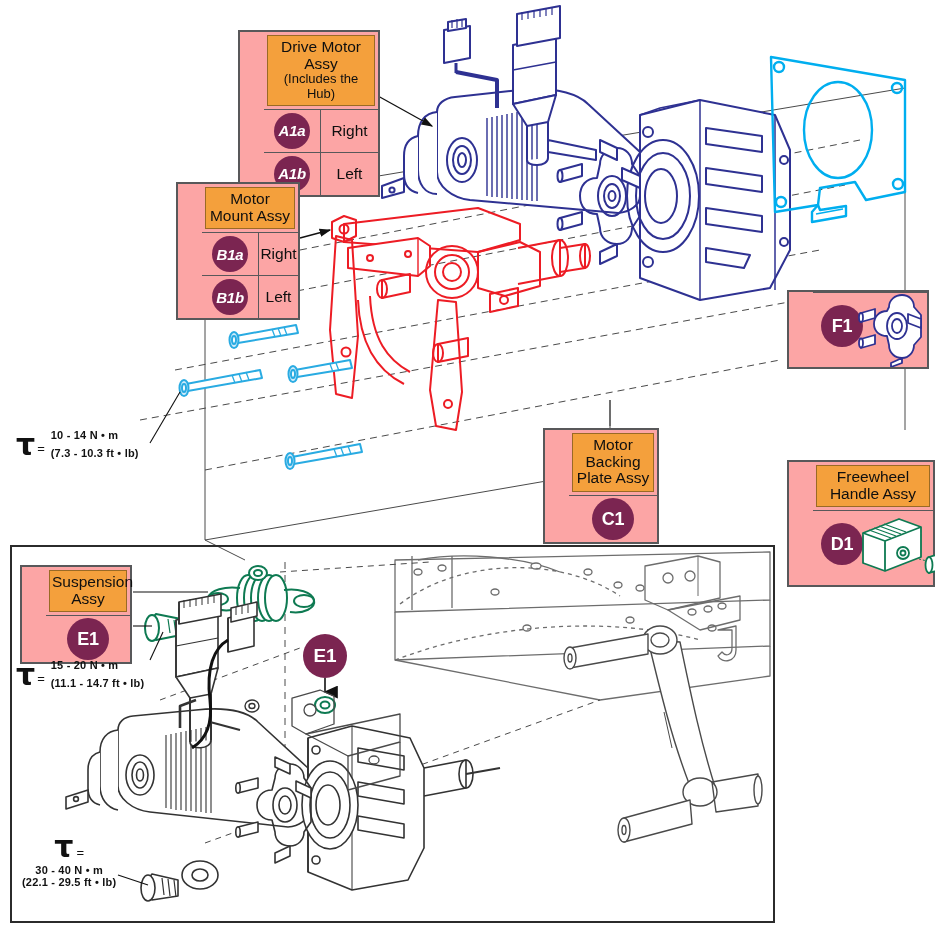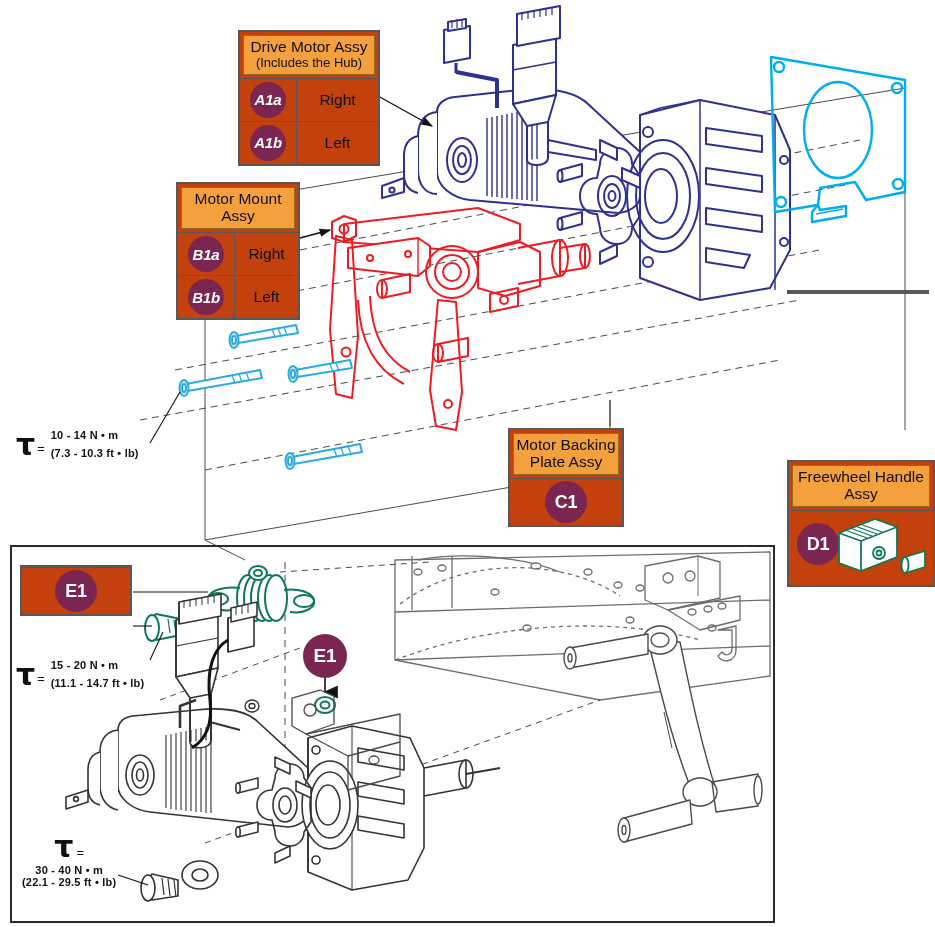--- a/index.html
+++ b/index.html
@@ -18,24 +18,25 @@
   svg.layer{
     position:absolute;
     left:0; top:0;
     width:935px; height:927px;
     overflow:visible;
   }
 
   
   .callout{
     position:absolute;
-    background:#c2410c;
+    background:#fca5a5;
     border:2px solid #58585a;
     box-sizing:border-box;
     z-index:30;
+    padding-left:24px;
   }
   .callout .hdr{
     margin:3px;
     background:#F4A03C;
     border:1px solid #9a6a25;
     color:#0f0f0f;
     text-align:center;
     line-height:1.08;
     padding:3px 2px 4px 2px;
     font-size:15.5px;
@@ -392,28 +393,47 @@
       <div class="celltxt">Right</div>
     </div>
     <div class="row">
       <div class="cellbadge">
         <div class="badge">B1b</div>
       </div>
       <div class="celltxt">Left</div>
     </div>
   </div>
 
-  <div class="callout" style="left:508px; top:428px; width:116px;">
+  <div class="callout" style="left:543px; top:428px; width:116px;">
     <div class="hdr">Motor Backing Plate Assy</div>
     <div class="solo">
       <div class="badge big">C1</div>
     </div>
   </div>
 
   <div class="callout" style="left:787px; top:290px; width:142px;">
+    <div class="artbox">
+      <div class="badge big" style="position:absolute;left:8px;top:12px;">F1</div>
+      <svg width="142" height="74" viewBox="0 0 142 74" style="position:absolute;left:0;top:0;">
+        <g stroke="#2E3192" stroke-width="1.8" fill="#ffffff" stroke-linejoin="round">
+          <path d="M74 18 C66 18 61 24 61 31 C61 38 66 43 74 43
+                   L76 52 C76 60 82 65 89 65 C96 65 101 59 101 52
+                   L108 44 L108 22 L101 14 C101 7 96 2 89 2
+                   C82 2 76 7 76 14 Z"></path>
+          <ellipse cx="84" cy="33" rx="10" ry="13"></ellipse>
+          <ellipse cx="84" cy="33" rx="5" ry="7"></ellipse>
+          <path d="M62 16 L48 20 L48 29 L62 25 Z"></path>
+          <ellipse cx="48" cy="24.5" rx="2" ry="4.5"></ellipse>
+          <path d="M62 42 L48 46 L48 55 L62 51 Z"></path>
+          <ellipse cx="48" cy="50" rx="2" ry="4.5"></ellipse>
+          <path d="M108 26 L95 21 L95 30 L108 35 Z"></path>
+          <path d="M89 65 L78 70 L78 74 L89 70 Z"></path>
+        </g>
+      </svg>
+    </div>
   </div>
 
   <div class="callout" style="left:787px; top:460px; width:148px;">
     <div class="hdr">Freewheel Handle Assy</div>
     <div class="artbox">
       <div class="badge big" style="position:absolute;left:8px;top:12px;">D1</div>
       <svg width="142" height="74" viewBox="0 0 142 74" style="position:absolute;left:0;top:0;">
         <g stroke="#0E7A52" stroke-width="1.8" fill="#ffffff" stroke-linejoin="round">
           <path d="M50 22 L86 8 L108 16 L108 46 L72 60 L50 52 Z"></path>
           <path d="M50 22 L72 30 L72 60"></path>
@@ -642,20 +662,21 @@
     <g stroke="#4a4a4a" stroke-width="1.3" fill="#ffffff" stroke-linejoin="round">
       <path d="M292 698 L320 690 L334 696 L334 724 L306 734 L292 726 Z" fill="none"></path>
       <ellipse cx="310" cy="710" rx="6" ry="6"></ellipse>
       <path d="M306 734 L400 714 L400 742 L348 756 Z" fill="none"></path>
       <path d="M348 756 L348 790 L400 776 L400 742" fill="none"></path>
       <ellipse cx="374" cy="760" rx="5" ry="4"></ellipse>
     </g>
   </svg>
 
   <div class="callout" style="left:20px; top:565px; width:112px;">
+    <div class="hdr">Suspension Assy</div>
     <div class="solo">
       <div class="badge big">E1</div>
     </div>
   </div>
 
   <div class="float-badge" style="left:303px; top:634px;">E1</div>
 
   <div class="torque inline" style="left:16px; top:655px;">
     <span class="tau">τ</span>
     <span class="eq" style="margin:0 3px 4px 2px;">=</span>

